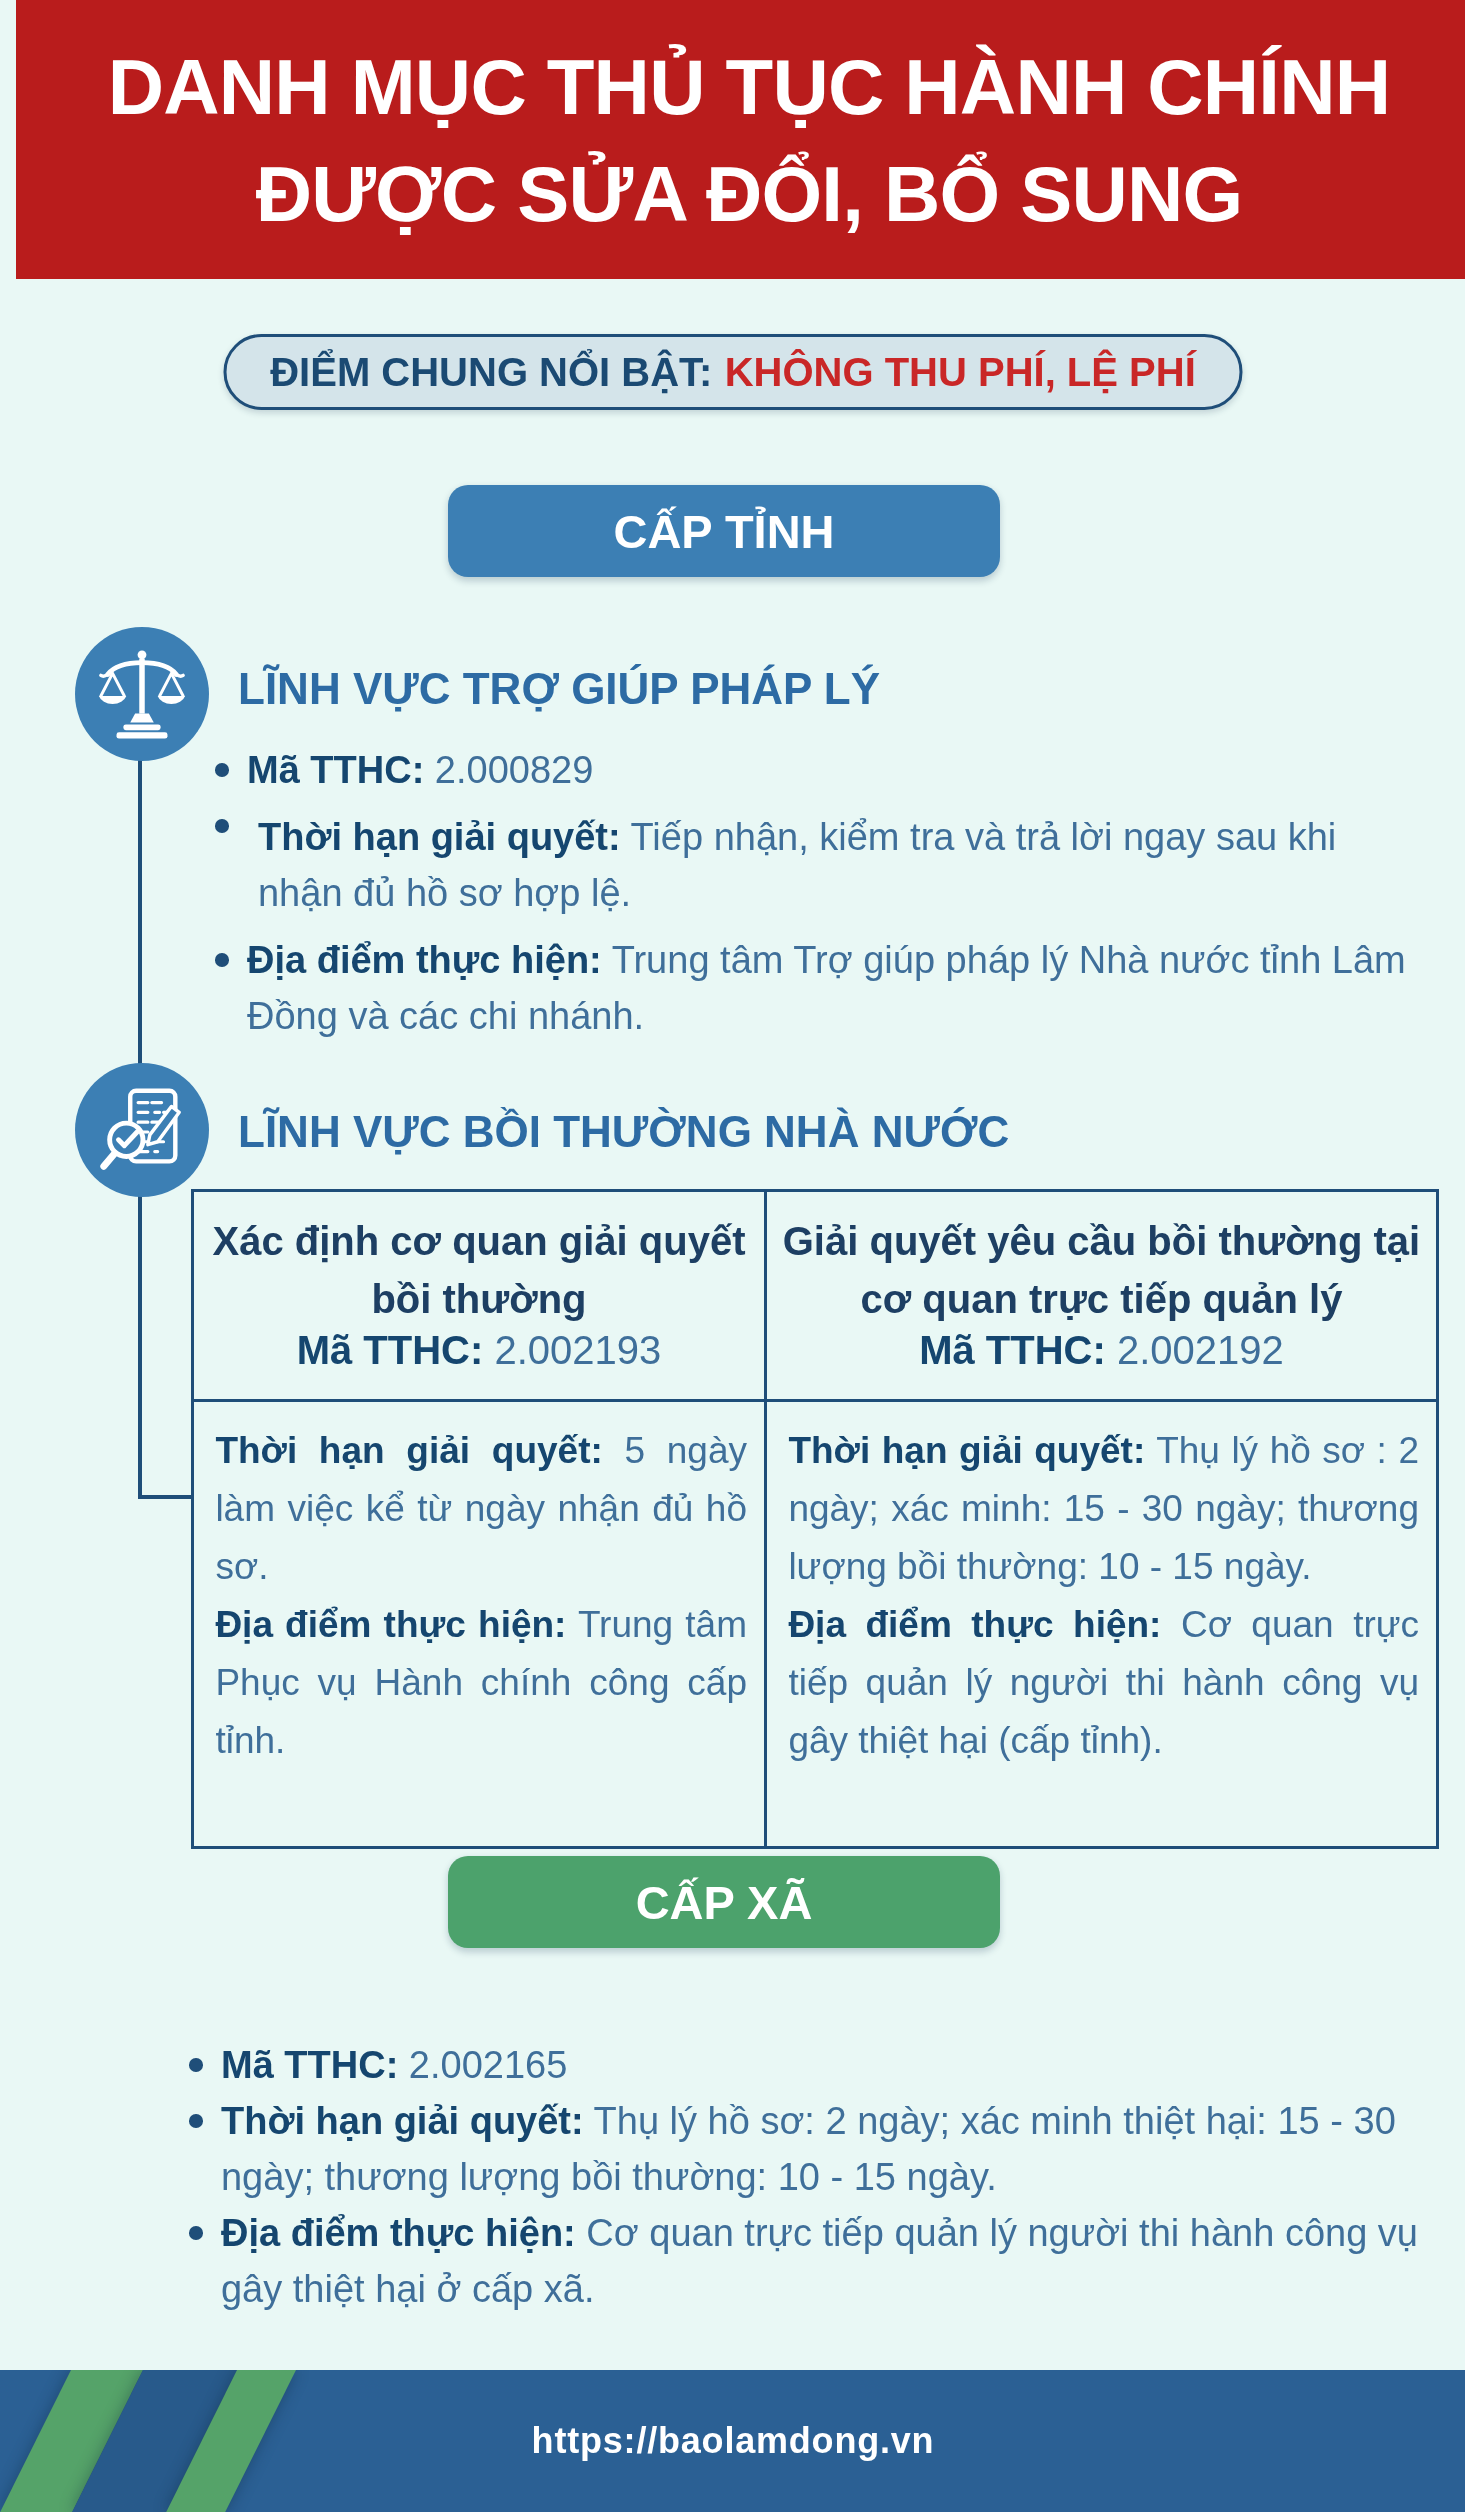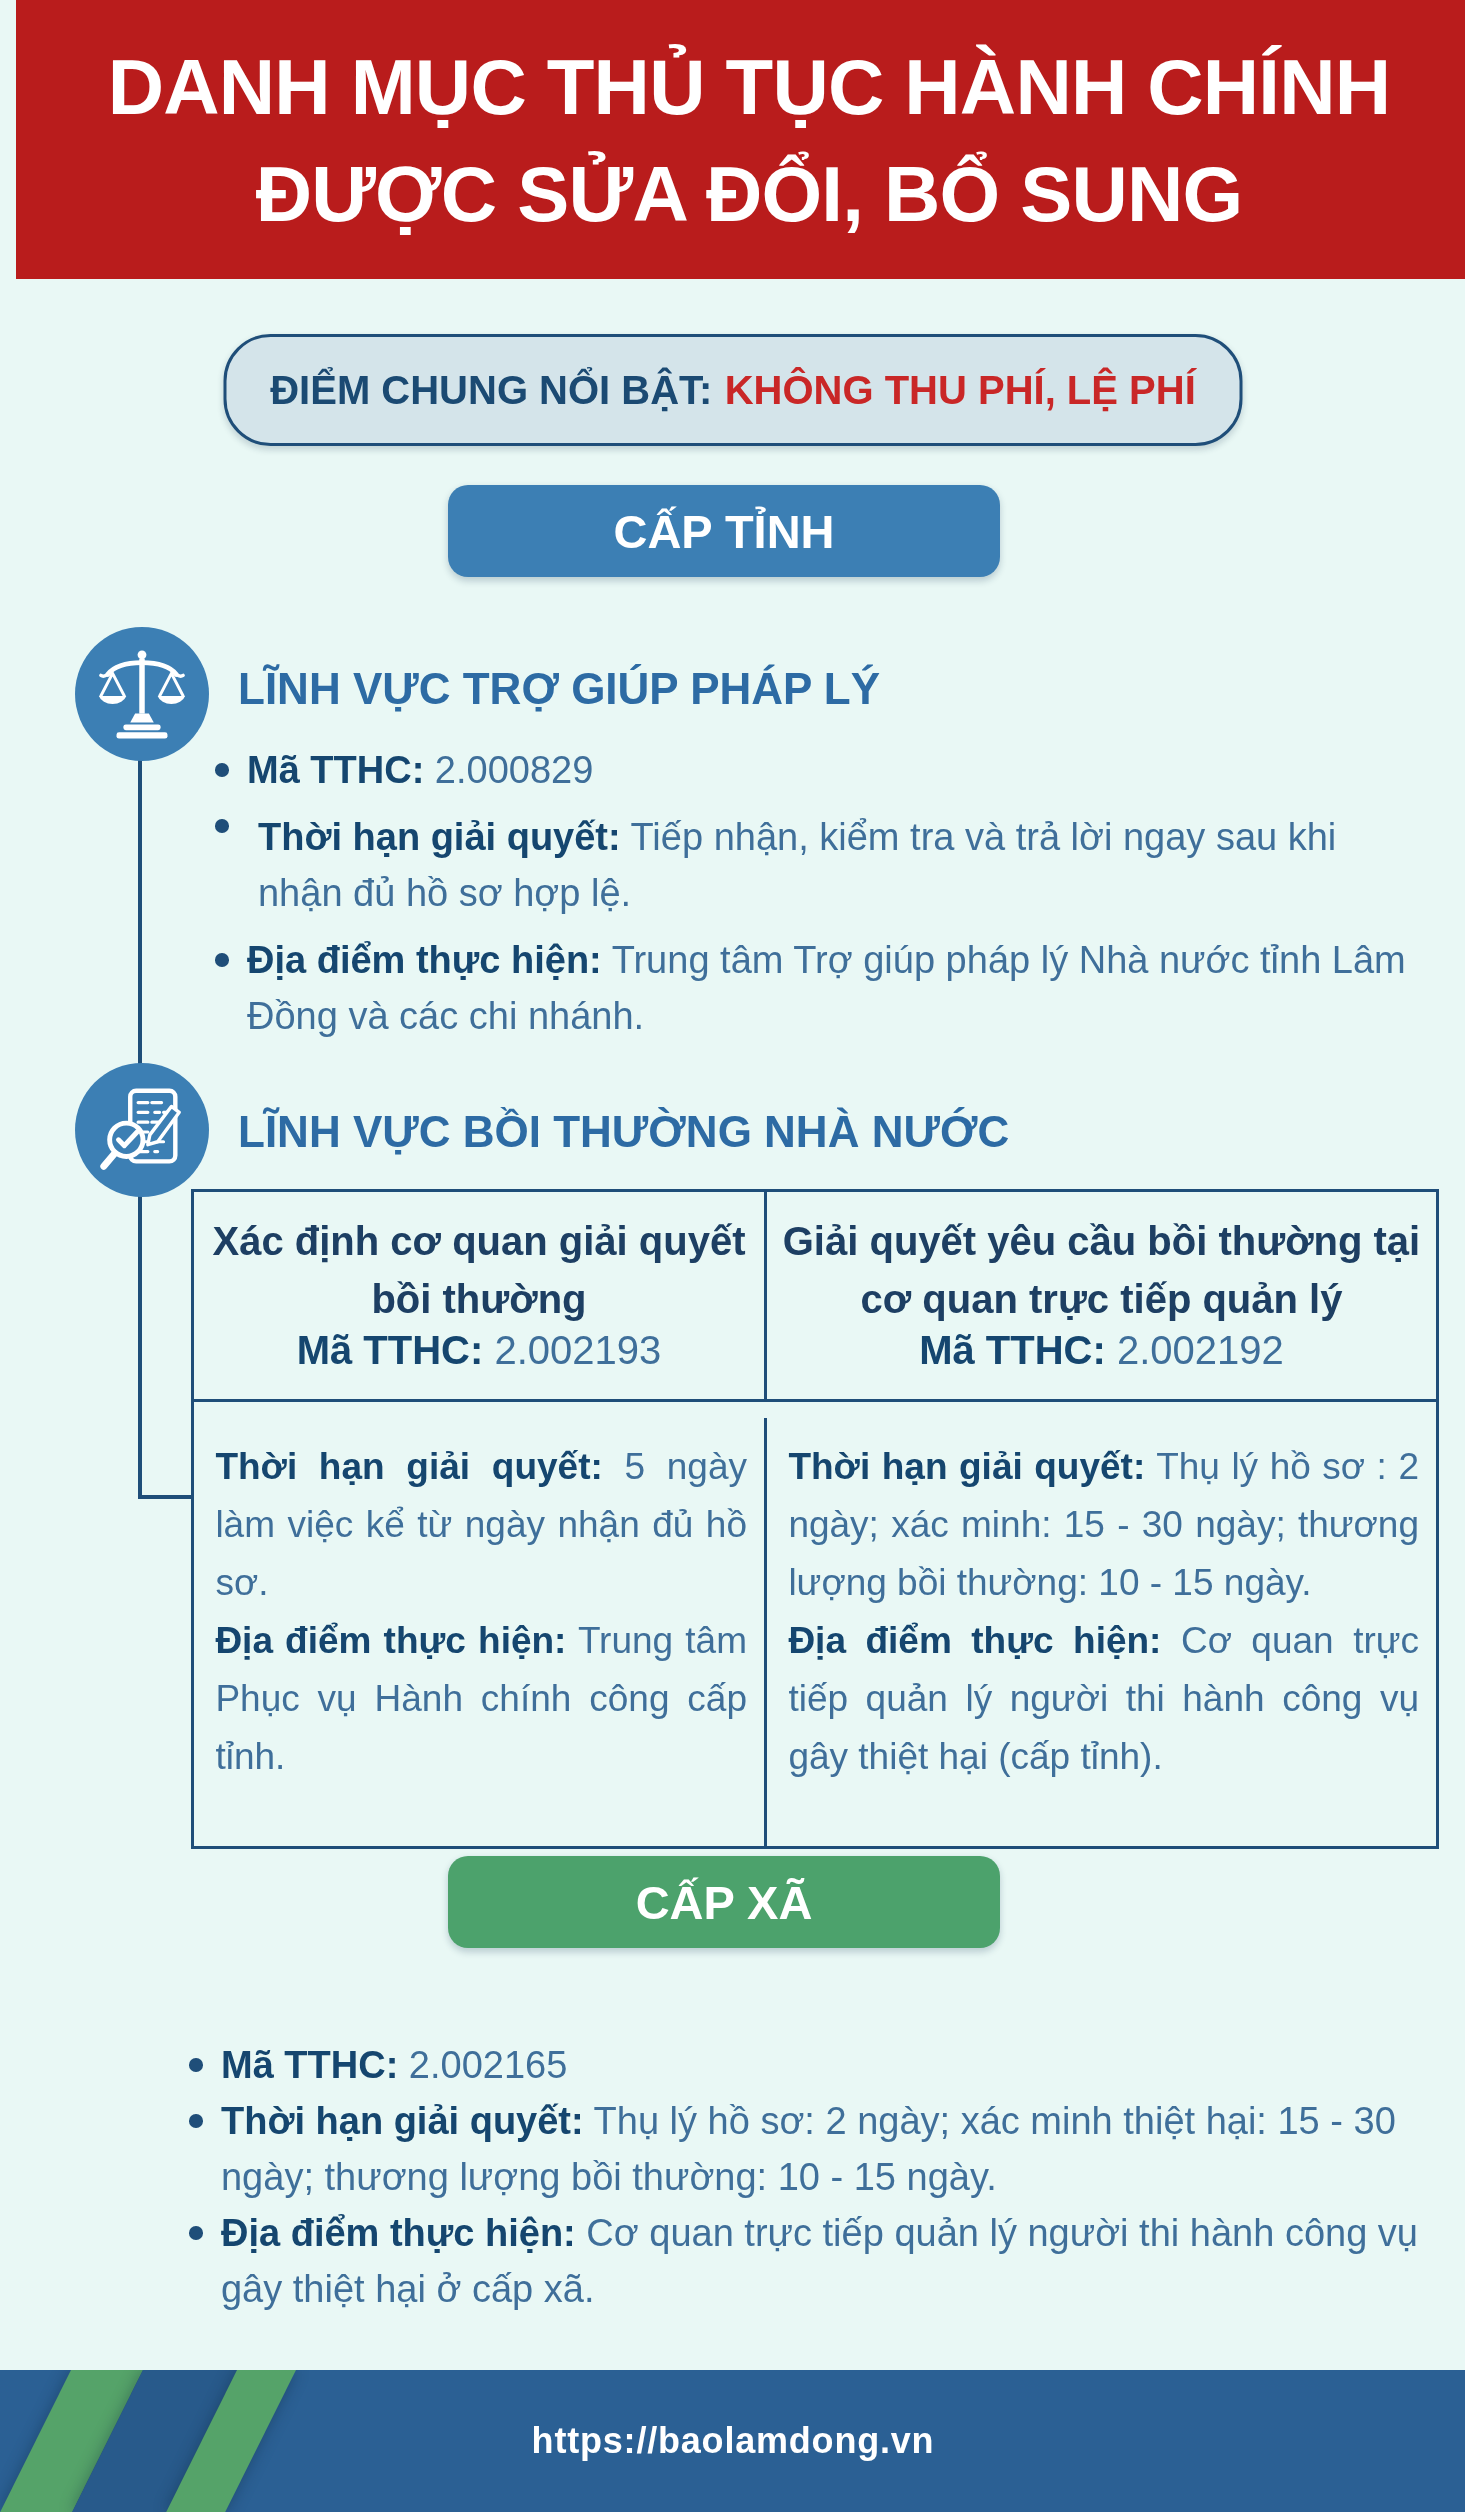--- a/index.html
+++ b/index.html
@@ -13,21 +13,21 @@
     position:absolute; left:16px; top:0; width:1466px; height:279px;
     background:#b91c1c; color:#ffffff; text-align:center;
   }
   .header h1{
     margin:0; padding-top:34px; font-size:78px; line-height:107px;
     font-weight:bold; letter-spacing:-0.8px;
   }
   
   .badge{
     position:absolute; left:50%; transform:translateX(-50%);
-    top:334px; width:1019px; height:112px;
+    top:334px; width:1019px; height:76px;
     background:#d4e4ea; border:3.1px solid #1f4e79; border-radius:47px;
     box-sizing:border-box; display:flex; align-items:center; justify-content:center;
     box-shadow:0 3.1px 6.1px rgba(20,50,80,.18);
     font-size:40px; font-weight:bold; white-space:nowrap;
   }
   .badge .lbl{color:#1b4a73;}
   .badge .val{color:#c92727; margin-left:12.2px;}
   
   .level-btn{
     position:absolute; left:448px; width:552px; height:92px;
@@ -70,21 +70,21 @@
     border:3.1px solid #1f4e79; box-sizing:border-box;
     display:grid; grid-template-columns:573px 1fr; grid-template-rows:210px 1fr;
   }
   .tcell{box-sizing:border-box;}
   .tcell.left{border-right:3.1px solid #1f4e79;}
   .tcell.hrow{border-bottom:3.1px solid #1f4e79; text-align:center; padding-top:20px;}
   .tcell .ttl{font-size:40px; font-weight:bold; color:#1d3f63; line-height:58px; margin:0 7.6px;}
   .tcell .code{font-size:40px; margin-top:10.7px;}
   .tcell .code b{color:#15466f;}
   .tcell .code span{color:#3f6f9a;}
-  .tcell.body{padding:20px 17px 0 21.4px;margin-top:16px;}
+  .tcell.body{padding:20px 17px 0 21.4px;}
   .tcell.body p{
     margin:0; font-size:37px; line-height:58px; text-align:justify; color:#3f6f9a;
   }
   .tcell.body p b{color:#15466f;}
   
   .footer{
     position:absolute; left:0; top:2370px; width:1466px; height:142px;
     background:#2b6094; overflow:hidden;
     display:flex; align-items:center; justify-content:center;
   }

